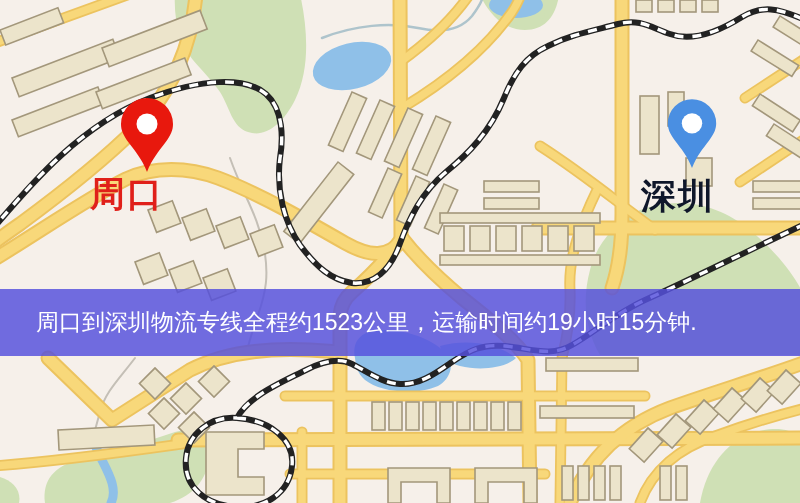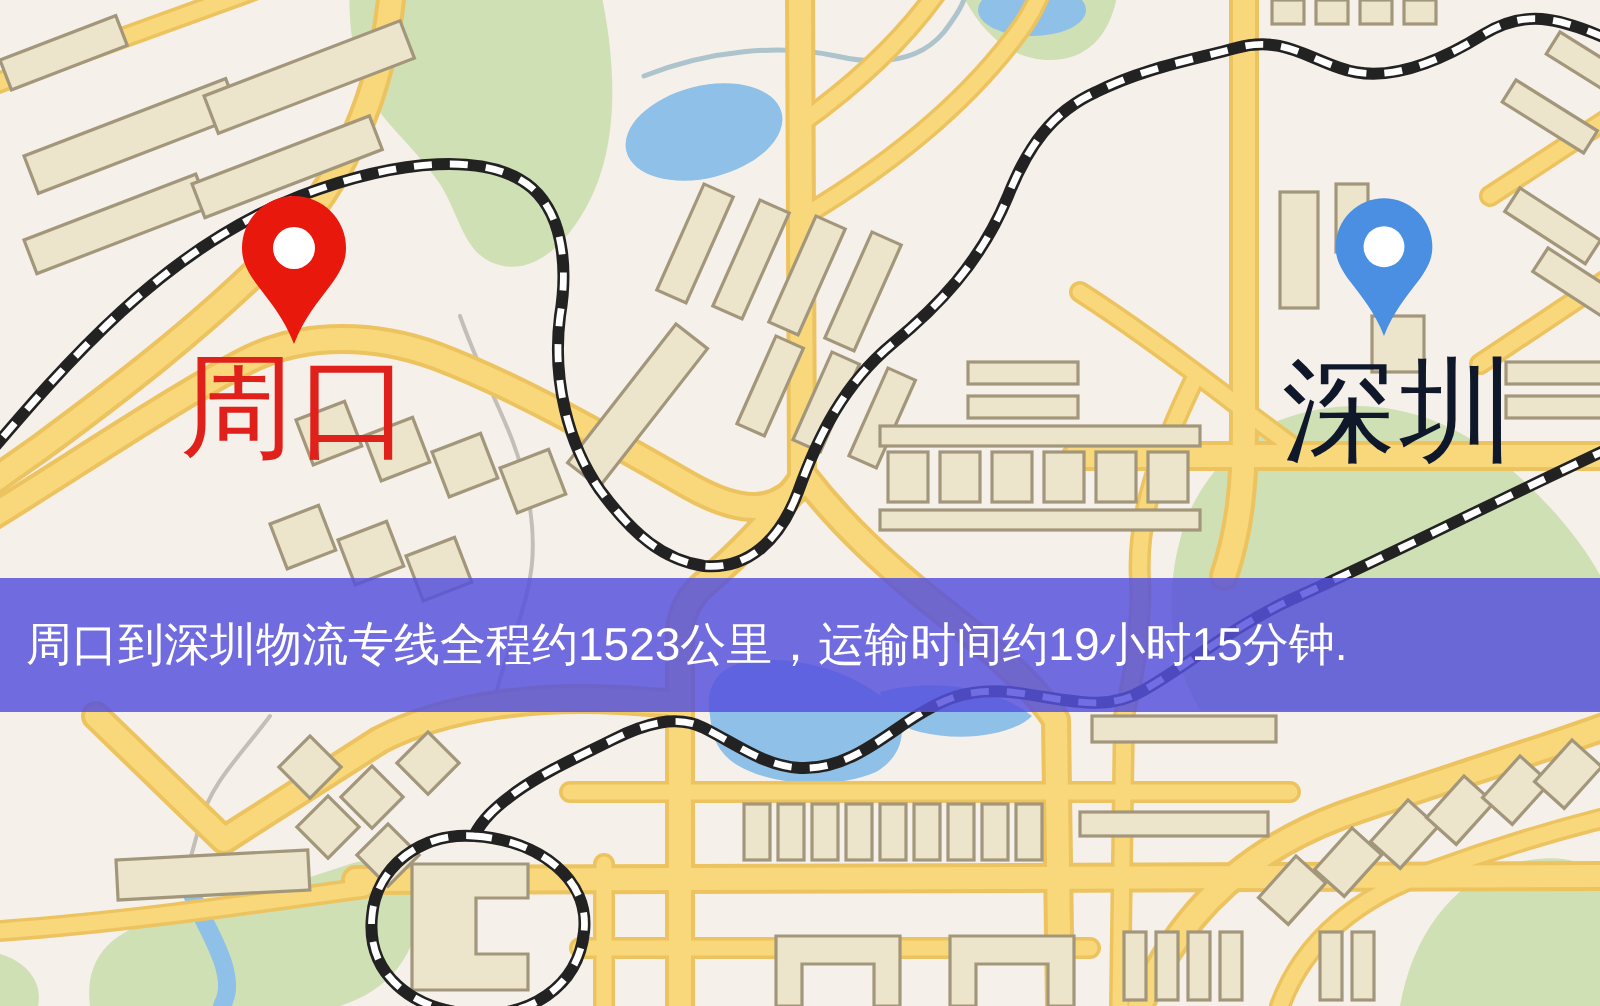--- a/index.html
+++ b/index.html
@@ -13,27 +13,27 @@
   .stream{fill:none;stroke:#aec4cc;stroke-width:2.5;stroke-linecap:round;}
   .river{fill:none;stroke:#8fc0e8;stroke-width:9;stroke-linecap:round;}
   .rc{fill:none;stroke:#ecc35f;stroke-linecap:round;stroke-linejoin:round;}
   .rf{fill:none;stroke:#f8d87a;stroke-linecap:round;stroke-linejoin:round;}
   .rc .maj{stroke-width:15;} .rf .maj{stroke-width:11;}
   .rc .min{stroke-width:11;} .rf .min{stroke-width:7.5;}
   .bld rect,.bld path{fill:#ece4cb;stroke:#a3977b;stroke-width:1.6;}
   .rw-b{fill:none;stroke:#222;stroke-width:6;stroke-linecap:butt;}
   .rw-w{fill:none;stroke:#fff;stroke-width:3.4;stroke-dasharray:9 9;}
   
-  .city-label{position:absolute;z-index:4;font-weight:normal;font-size:57px;
+  .city-label{position:absolute;z-index:4;font-weight:bold;font-size:35px;
               letter-spacing:2px;line-height:1;white-space:nowrap;}
   .city-label.origin{left:90px;top:176px;color:#e0201a;}
   .city-label.dest{left:641px;top:178px;color:#0f172a;}
   .banner{position:absolute;z-index:5;left:0;top:289px;width:800px;height:67px;
           background:rgba(86,81,220,0.84);display:flex;align-items:center;}
-  .banner span{color:#ffffff;font-size:23px;padding-left:13px;white-space:nowrap;}
+  .banner span{color:#ffffff;font-size:23px;padding-left:36px;white-space:nowrap;}
 </style>
 </head>
 <body>
 
 <div class="stage">
 
   <svg width="800" height="503" viewBox="0 0 800 503">
     <defs>
       <path id="rd1" d="M -8,44 L 130,-6"></path>
       <path id="rd2" d="M 196,-6 C 192,45 172,92 136,128 C 100,164 58,196 20,224 C 10,231 0,238 -8,244"></path>

